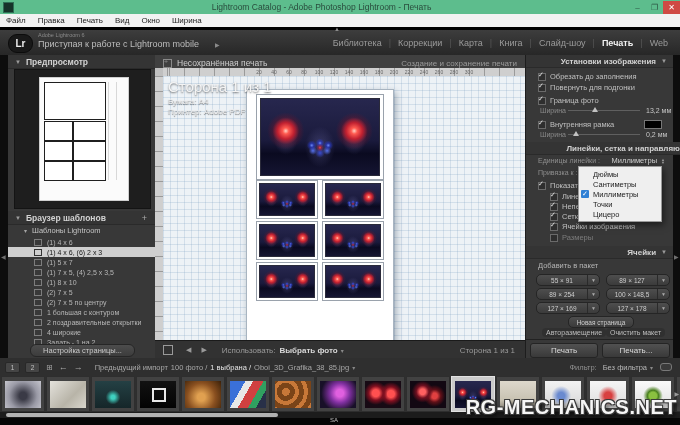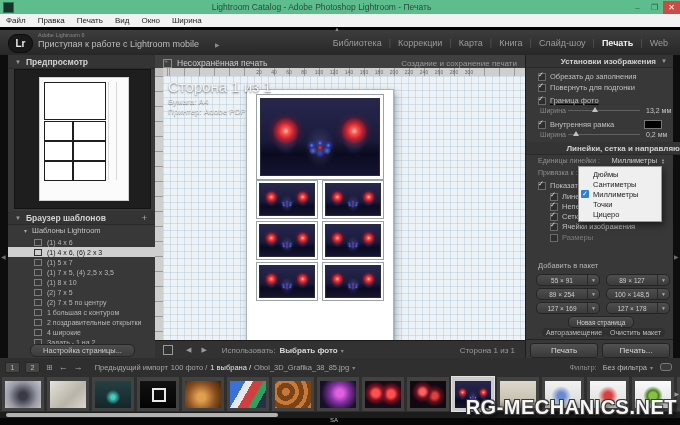--- a/index.html
+++ b/index.html
@@ -369,21 +369,21 @@
       <span class="tri">▼</span>
     </div>
     <div class="chkrow" style="left:12px;top:17px;">
       <span class="cbx on"></span>
       <span class="t">Обрезать до заполнения</span>
     </div>
     <div class="chkrow" style="left:12px;top:28px;">
       <span class="cbx on"></span>
       <span class="t">Повернуть для подгонки</span>
     </div>
-    <div class="chkrow" style="left:12px;top:41px;text-decoration:underline;">
+    <div class="chkrow" style="left:12px;top:41px;">
       <span class="cbx on"></span>
       <span class="t">Граница фото</span>
     </div>
     <div class="sldrow" style="left:14px;top:52px;">
       <span class="n">Ширина</span>
       <span class="track">
           <span class="thumbt" style="left:24px;"></span>
         </span>
       <span class="v">13,2 мм</span>
     </div>
@@ -432,20 +432,24 @@
       <span class="cbx on"></span>
       <span class="t">Сетка</span>
     </div>
     <div class="chkrow" style="left:24px;top:167px;">
       <span class="cbx on"></span>
       <span class="t">Ячейки изображения</span>
     </div>
     <div class="chkrow dim" style="left:24px;top:178px;">
       <span class="cbx"></span>
       <span class="t">Размеры</span>
+    </div>
+    <div class="rhead" style="top:191px;">
+      <span class="lbl">Ячейки</span>
+      <span class="tri">▼</span>
     </div>
     <div class="abs" style="left:12px;top:206px;font-size:7.5px;color:#b5b5b5;">Добавить в пакет</div>
     <div class="szbtn" style="left:10px;top:219px;width:62px;">
       <span class="m">55 × 91</span>
         <span class="a">▼</span>
     </div>
     <div class="szbtn" style="left:80px;top:219px;width:62px;">
       <span class="m">89 × 127</span>
         <span class="a">▼</span>
     </div>

